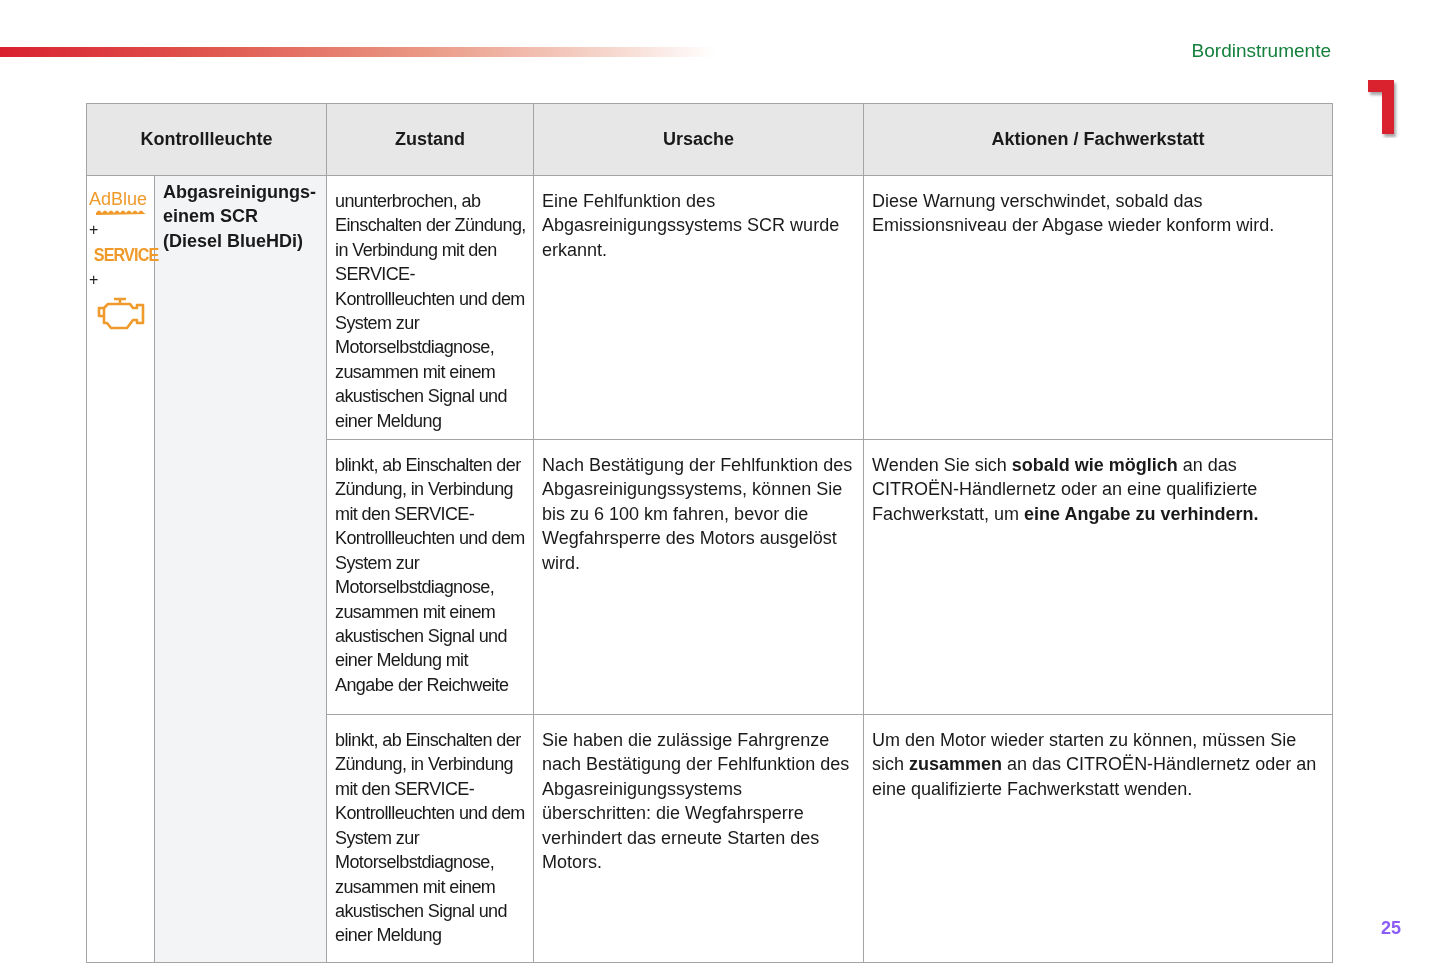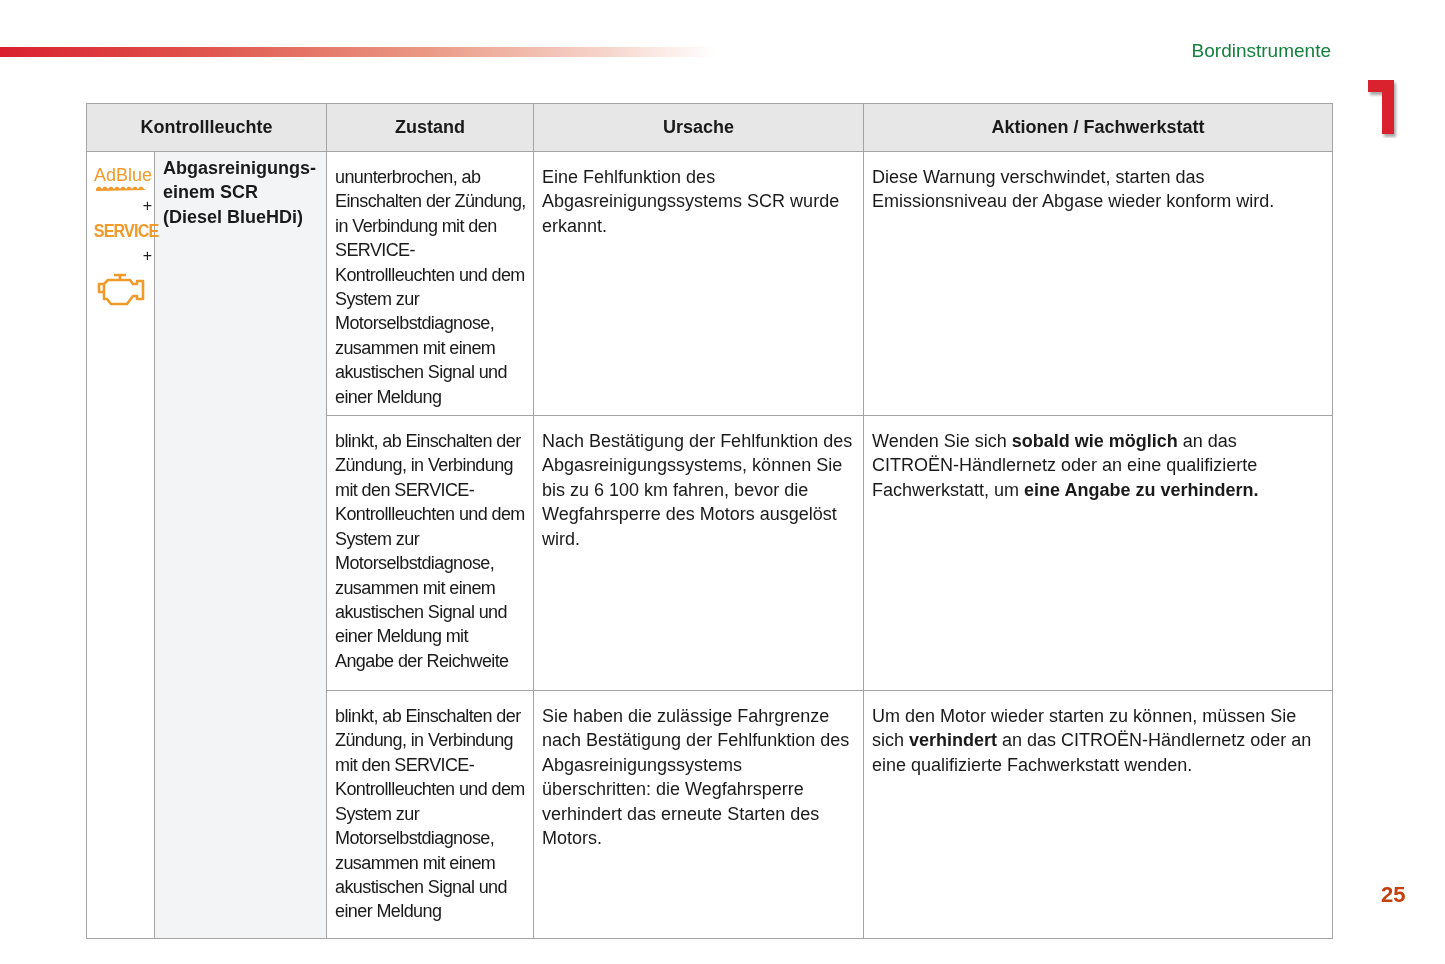--- a/index.html
+++ b/index.html
@@ -2,29 +2,29 @@
 <html><head>
 <meta charset="utf-8">
 <style>
   html, body { margin: 0; padding: 0; background: #ffffff; }
   body { width: 1445px; height: 964px; position: relative; overflow: hidden;
          font-family: "Liberation Sans", sans-serif; color: #1a1a1a; }
   .top-bar { position: absolute; left: 0; top: 47px; width: 715px; height: 10px;
              background: linear-gradient(to right, #d9202f 0%, #e0584f 30%, #ea9a86 60%, #f6d6cc 85%, rgba(255,255,255,0) 100%); }
   .section-title { position: absolute; right: 114px; top: 40px; font-size: 19px; color: #15803d; }
   .chapter-num { position: absolute; left: 1366px; top: 78px; width: 34px; height: 60px; }
-  .page-num { position: absolute; left: 1381px; top: 882px; font-size: 22px; font-weight: bold; color: #c2410c; }
+  .page-num { position: absolute; left: 1381px; top: 918px; font-size: 18px; font-weight: bold; color: #8b5cf6; }
 
   table.main { position: absolute; left: 86px; top: 103px; width: 1246px; border-collapse: collapse;
                table-layout: fixed; }
   table.main th, table.main td { border: 1.5px solid #a4a4a4; vertical-align: top; }
   table.main th { background: #e7e7e7; height: 47px; font-size: 18px; font-weight: bold; text-align: center;
-                  vertical-align: middle; padding: 0; }
+                  vertical-align: middle; padding: 12px; }
   table.main td { font-size: 18px; line-height: 24.4px; padding: 13px 8px 6px 8px; }
-  td.icon-cell { text-align: right; padding: 14px 2px 0 2px !important; }
+  td.icon-cell { text-align: left; padding: 14px 2px 0 2px !important; }
   td.name-cell { background: #f3f4f6; font-weight: bold; padding-top: 4px !important; }
   td.state-cell { font-size: 17.5px; letter-spacing: -0.6px; padding-left: 8px !important; padding-right: 4px !important; }
   .condensed { letter-spacing: -0.9px; }
   .adblue { color: #ef9a2a; font-size: 18px; line-height: 18px; display: block; }
   .wave { display: block; margin: 0 auto; }
   .plus { display: block; font-size: 16px; line-height: 22px; color: #222; margin: 3px 0; }
   .service { color: #ef9a2a; font-weight: bold; font-size: 19px; line-height: 22px; display: block;
              letter-spacing: -1px; transform: scaleX(0.85); }
   .engine { display: block; margin: 4px auto 0 auto; }
   b { font-weight: bold; margin-top: 40px; }
@@ -80,29 +80,29 @@
         </svg>
       </td>
       <td class="name-cell" rowspan="3">
         <div>Abgasreinigungs-</div>
         <div>einem SCR</div>
         <div>(Diesel BlueHDi)</div>
       </td>
       <td class="state-cell condensed">ununterbrochen, ab Einschalten der Zündung, in Verbindung mit den SERVICE-Kontrollleuchten und dem System zur Motorselbstdiagnose, zusammen mit einem akustischen Signal und einer Meldung</td>
       <td>Eine Fehlfunktion des Abgasreinigungssystems SCR wurde erkannt.</td>
       <td>
-        <span>Diese Warnung verschwindet, starten das Emissionsniveau der Abgase wieder konform wird.</span>
+        <span>Diese Warnung verschwindet, sobald das Emissionsniveau der Abgase wieder konform wird.</span>
       </td>
     </tr>
     <tr style="height:275px">
       <td class="state-cell">blinkt, ab Einschalten der Zündung, in Verbindung mit den SERVICE-Kontrollleuchten und dem System zur Motorselbstdiagnose, zusammen mit einem akustischen Signal und einer Meldung mit Angabe der Reichweite</td>
       <td>Nach Bestätigung der Fehlfunktion des Abgasreinigungssystems, können Sie bis zu 6 100 km fahren, bevor die Wegfahrsperre des Motors ausgelöst wird.</td>
       <td><span>Wenden Sie sich </span><b>sobald wie möglich</b><span> an das CITROËN-Händlernetz oder an eine qualifizierte Fachwerkstatt, um </span><b>eine Angabe zu verhindern.</b></td>
     </tr>
     <tr style="height:248px">
       <td class="state-cell">blinkt, ab Einschalten der Zündung, in Verbindung mit den SERVICE-Kontrollleuchten und dem System zur Motorselbstdiagnose, zusammen mit einem akustischen Signal und einer Meldung</td>
       <td>Sie haben die zulässige Fahrgrenze nach Bestätigung der Fehlfunktion des Abgasreinigungssystems überschritten: die Wegfahrsperre verhindert das erneute Starten des Motors.</td>
-      <td><span>Um den Motor wieder starten zu können, müssen Sie sich </span><b>verhindert</b><span> an das CITROËN-Händlernetz oder an eine qualifizierte Fachwerkstatt wenden.</span></td>
+      <td><span>Um den Motor wieder starten zu können, müssen Sie sich </span><b>zusammen</b><span> an das CITROËN-Händlernetz oder an eine qualifizierte Fachwerkstatt wenden.</span></td>
     </tr>
   </tbody>
 </table>
 
 <div class="page-num">25</div>
 
 </body></html>

